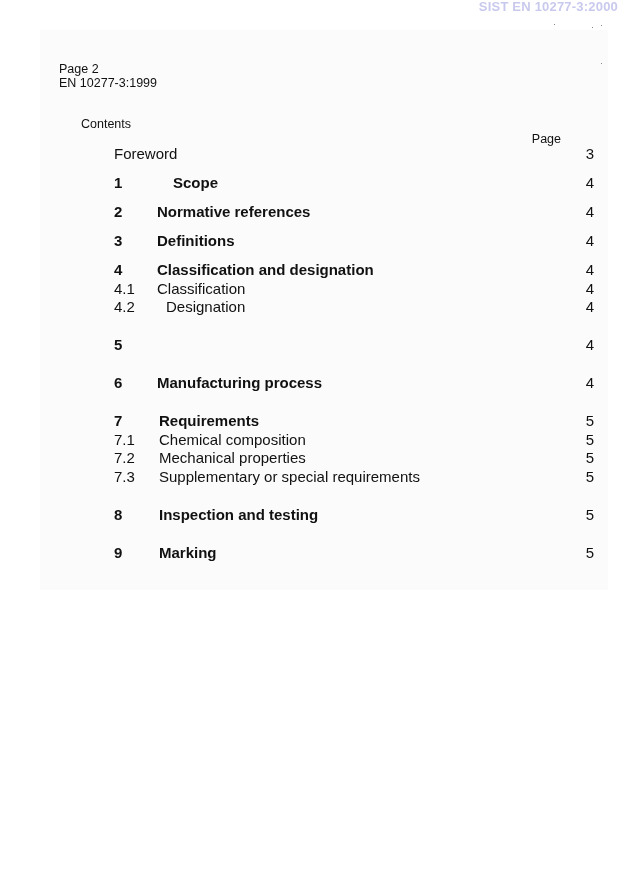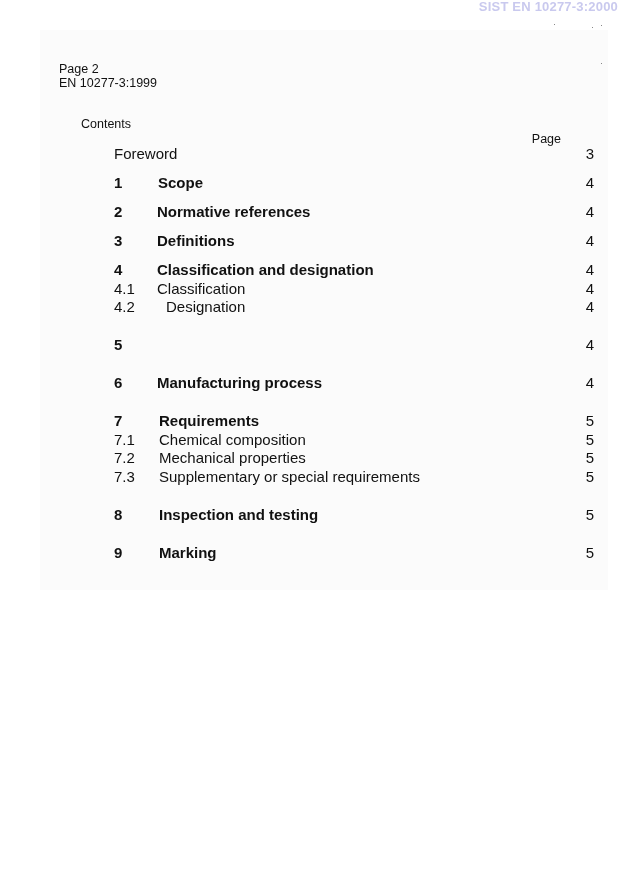--- a/index.html
+++ b/index.html
@@ -36,21 +36,21 @@
 <div class="contents-title">Contents</div>
 <div class="page-col">Page</div>
 
 <div class="row" style="top:146px;">
   <span class="title" style="left:0;">Foreword</span>
   <span class="pg">3</span>
 </div>
 
 <div class="row bold" style="top:175px;">
   <span class="num">1</span>
-  <span class="title" style="left:44px;text-align:right;">Scope</span>
+  <span class="title" style="left:59px;text-align:right;">Scope</span>
   <span class="pg">4</span>
 </div>
 
 <div class="row bold" style="top:204px;">
   <span class="num">2</span>
   <span class="title" style="left:43px;">Normative references</span>
   <span class="pg">4</span>
 </div>
 
 <div class="row bold" style="top:233px;">

